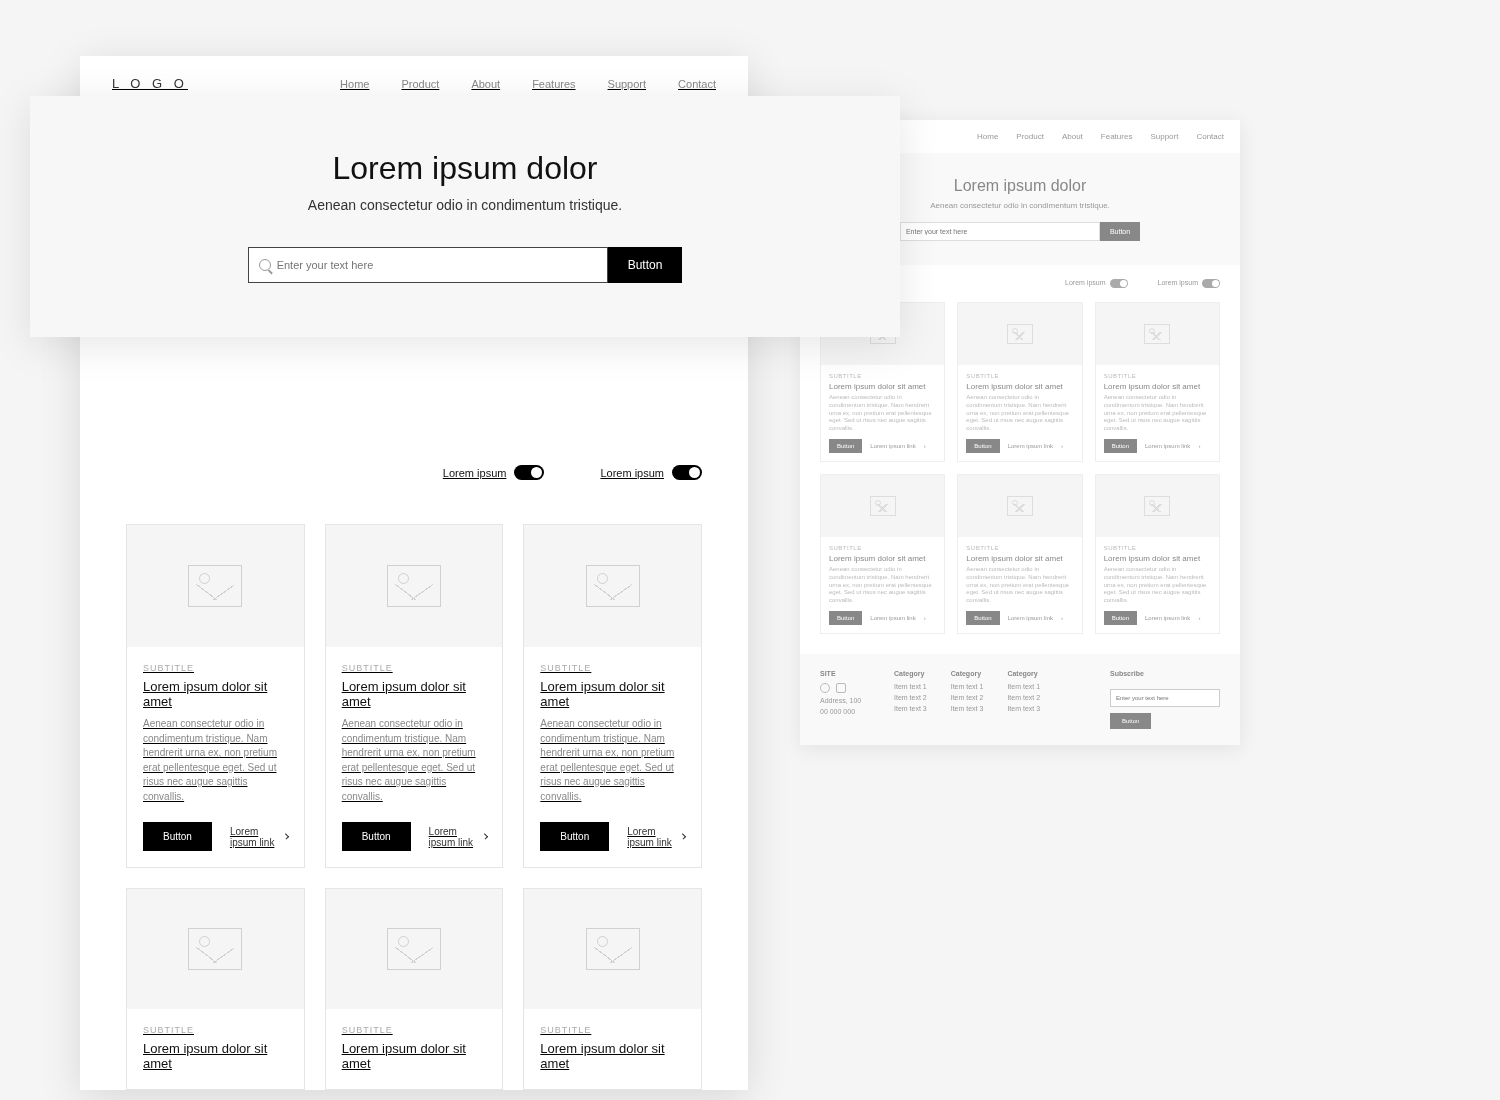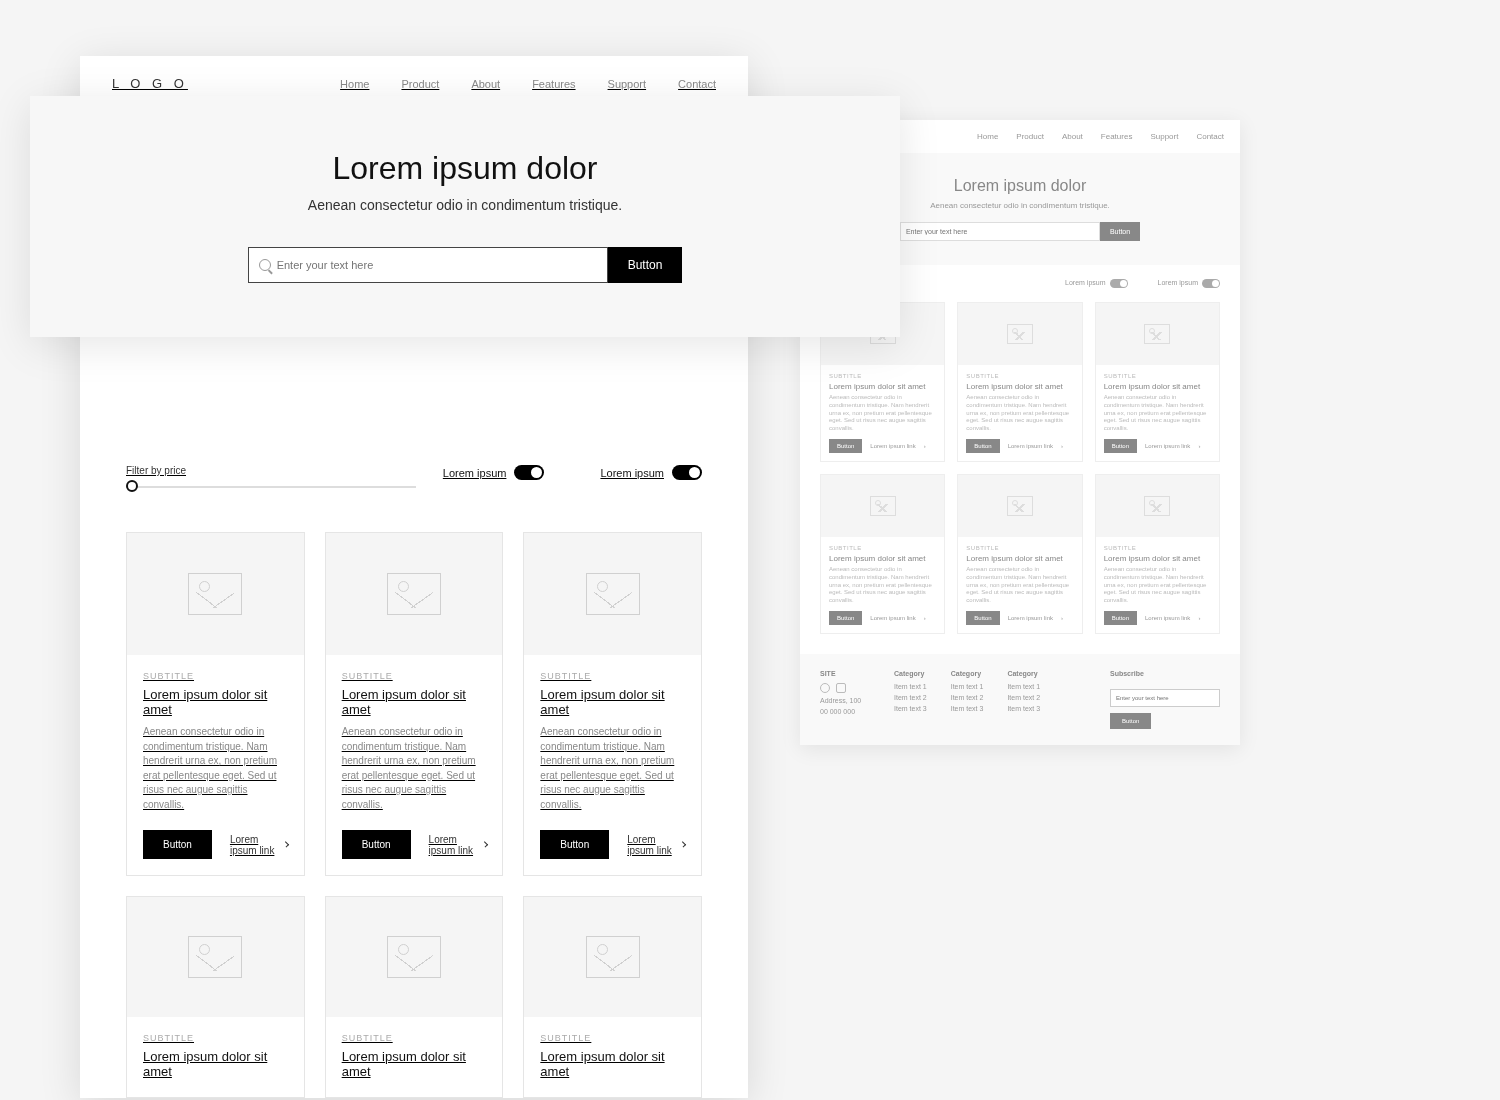--- a/index.html
+++ b/index.html
@@ -244,26 +244,20 @@
       <span>Home</span>
       <span>Product</span>
       <span>About</span>
       <span>Features</span>
       <span>Support</span>
       <span>Contact</span>
     </div>
   </div>
 
   <div class="controls">
-    <div class="filter">
-      <div class="filter-label">Filter by price</div>
-      <div class="slider">
-        <div class="slider-handle"></div>
-      </div>
-    </div>
     <div class="toggle-group">
       <div class="toggle-item">
         <span>Lorem ipsum</span>
         <span class="toggle"></span>
       </div>
       <div class="toggle-item">
         <span>Lorem ipsum</span>
         <span class="toggle"></span>
       </div>
     </div>

